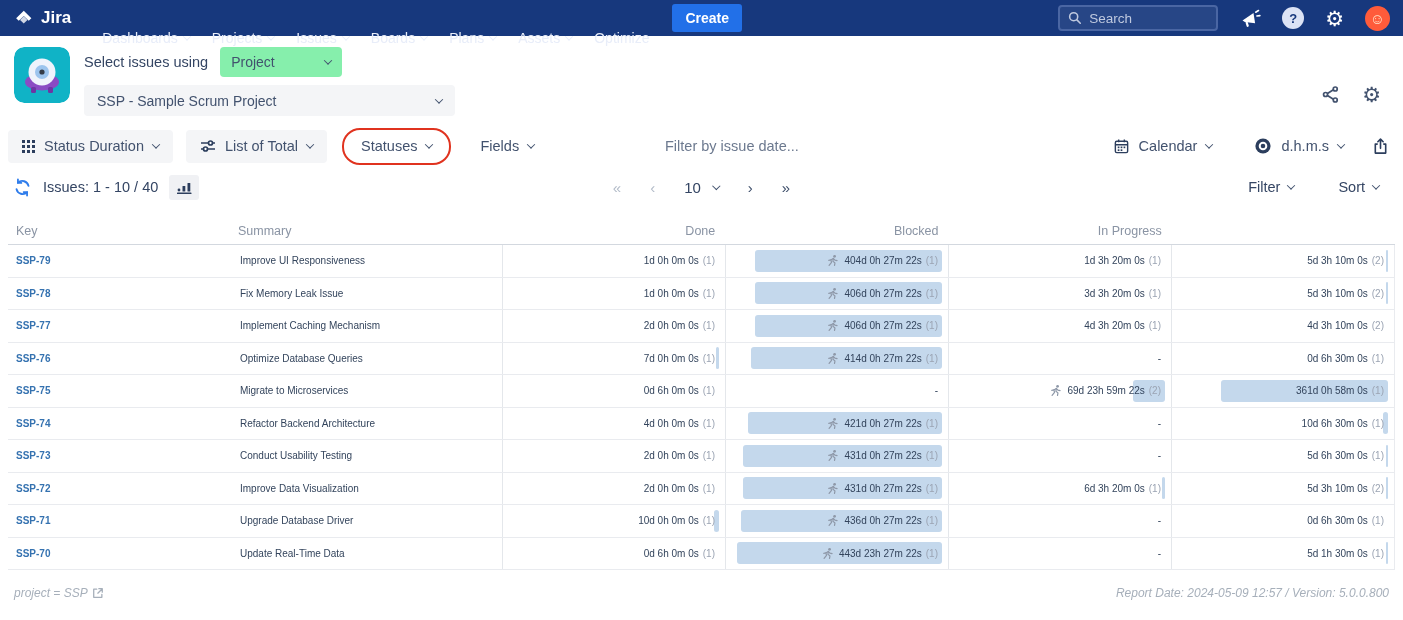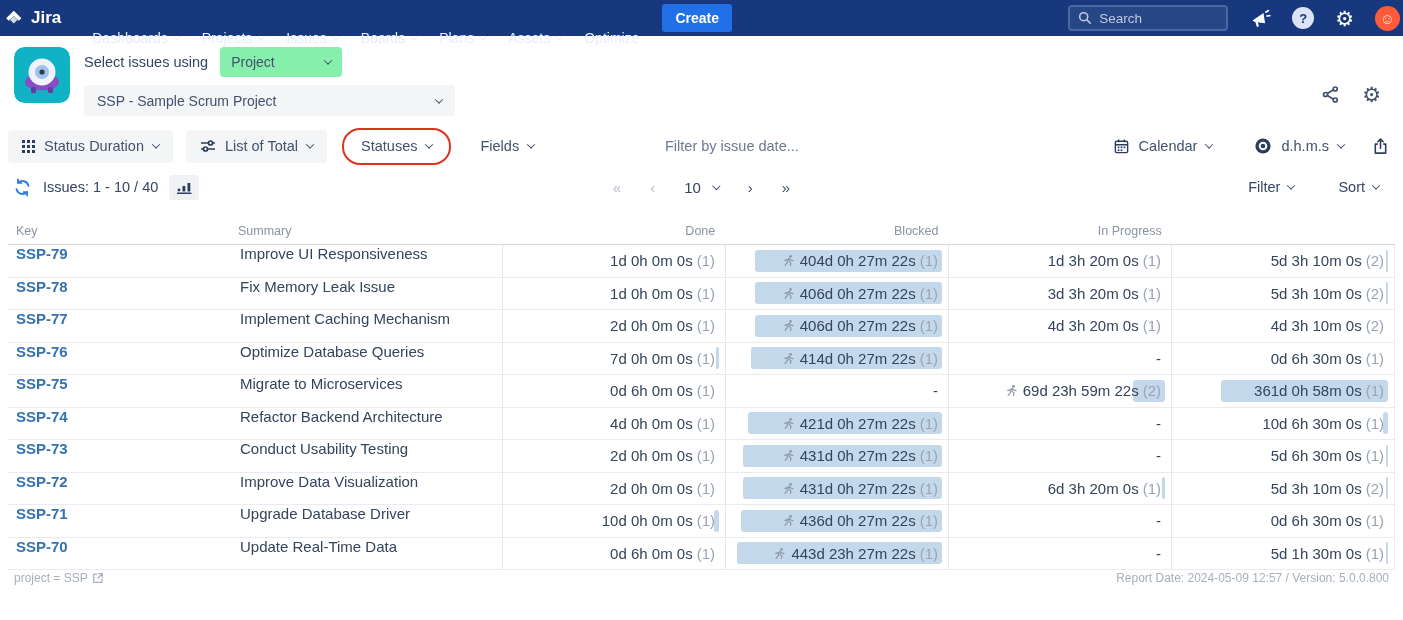--- a/index.html
+++ b/index.html
@@ -1,20 +1,20 @@
 <!DOCTYPE html>
 <html><head>
 <meta charset="utf-8">
 <style>
   * { margin:0; padding:0; box-sizing:border-box; }
   html,body { width:1403px; height:620px; overflow:hidden; background:#fff;
               font-family:"Liberation Sans", sans-serif; }
 
   
-  .topnav { height:36px; background:#17387D; display:flex; align-items:center; padding:0 3px; }
+  .topnav { height:36px; background:#17387D; display:flex; align-items:center; padding:0 13px; }
   .logo { display:flex; align-items:center; gap:7px; color:#fff; font-size:17px; font-weight:bold; margin-right:20px; }
   .nav-item { color:#E8EDF9; font-size:14px; padding:0 11px; height:36px; display:flex; align-items:center; gap:6px; cursor:pointer;margin-top:40px; }
   .chev { width:6px; height:6px; border-right:1.8px solid currentColor; border-bottom:1.8px solid currentColor;
           display:inline-block; transform:rotate(45deg) translate(-1px,-1px); }
   .create-btn { background:#2270E8; color:#fff; font-weight:bold; font-size:14px; padding:6px 13px; border-radius:3px; margin-left:12px; cursor:pointer; }
   .nav-spacer { flex:1; }
   .search-box { width:160px; height:26px; border:2px solid #4A66A3; background:rgba(255,255,255,0.07);
                 border-radius:4px; display:flex; align-items:center; gap:7px; padding:0 8px; margin-right:22px; }
   .search-box input { background:transparent; border:none; outline:none; color:#D7DEF0; font-size:13.5px; width:110px; font-family:inherit; }
   .search-box input::placeholder { color:#BFC9DF; }
@@ -62,32 +62,32 @@
   .pg-ctrl { display:flex; align-items:center; gap:8px; font-size:14.5px; color:#344563; cursor:pointer; }
 
   
   .table { margin:14px 8px 0; }
   .thead, .trow { display:grid; grid-template-columns:222px 272px 1fr 1fr 1fr 1fr; }
   .thead { height:28px; border-bottom:1px solid #D3D8DF; }
   .th { font-size:12.5px; color:#8A94A4; display:flex; align-items:center; padding:0 10px; }
   .th.left { justify-content:flex-start; padding-left:8px; }
   .th.right { justify-content:flex-end; }
   .trow { height:32.5px; border-bottom:1px solid #E9EBEF; border-right:1px solid #E9EBEF; }
-  .td { display:flex; font-size:15px; color:#33445C; padding:0 10px; overflow:hidden; }
+  .td { display:flex; align-items:center; font-size:10px; color:#33445C; padding:0 10px; overflow:hidden; }
   .td.key { padding-left:8px; }
   .key-link { color:#3572B0; font-weight:bold; text-decoration:none; cursor:pointer; }
   .td.num { position:relative; justify-content:flex-end; border-left:1px solid #E4E7EB; padding-right:10px; }
   .bar { position:absolute; right:6px; top:50%; transform:translateY(-50%); height:22px;
          background:#C4D8EC; border-radius:3px; z-index:0; }
   .cellline { position:relative; z-index:1; display:flex; align-items:center; gap:4px; white-space:nowrap; }
   .count { color:#9BA4B3; }
   .runner { display:flex; align-items:center; margin-right:1px; }
 
   
-  .footer { display:flex; justify-content:space-between; align-items:center; margin:1px 14px 0; font-size:12px; color:#A6AFBA; }
+  .footer { display:flex; justify-content:space-between; align-items:center; margin:16px 14px 0; font-size:12px; color:#A6AFBA;font-style:italic; }
   .footer-left { display:flex; align-items:center; gap:4px; cursor:pointer; }
 </style>
 </head>
 <body>
 
 <div class="topnav">
   <div class="logo">
     <svg width="21" height="21" viewBox="0 0 24 24">
       <path d="M21 11.7 12.3 3 3.6 11.7l3 3 5.7-5.7 5.7 5.7z" fill="#fff"></path>
       <path d="M12.3 9.4l-4.2 4.2 4.2 4.2 4.2-4.2z" fill="#fff" opacity=".8"></path>

